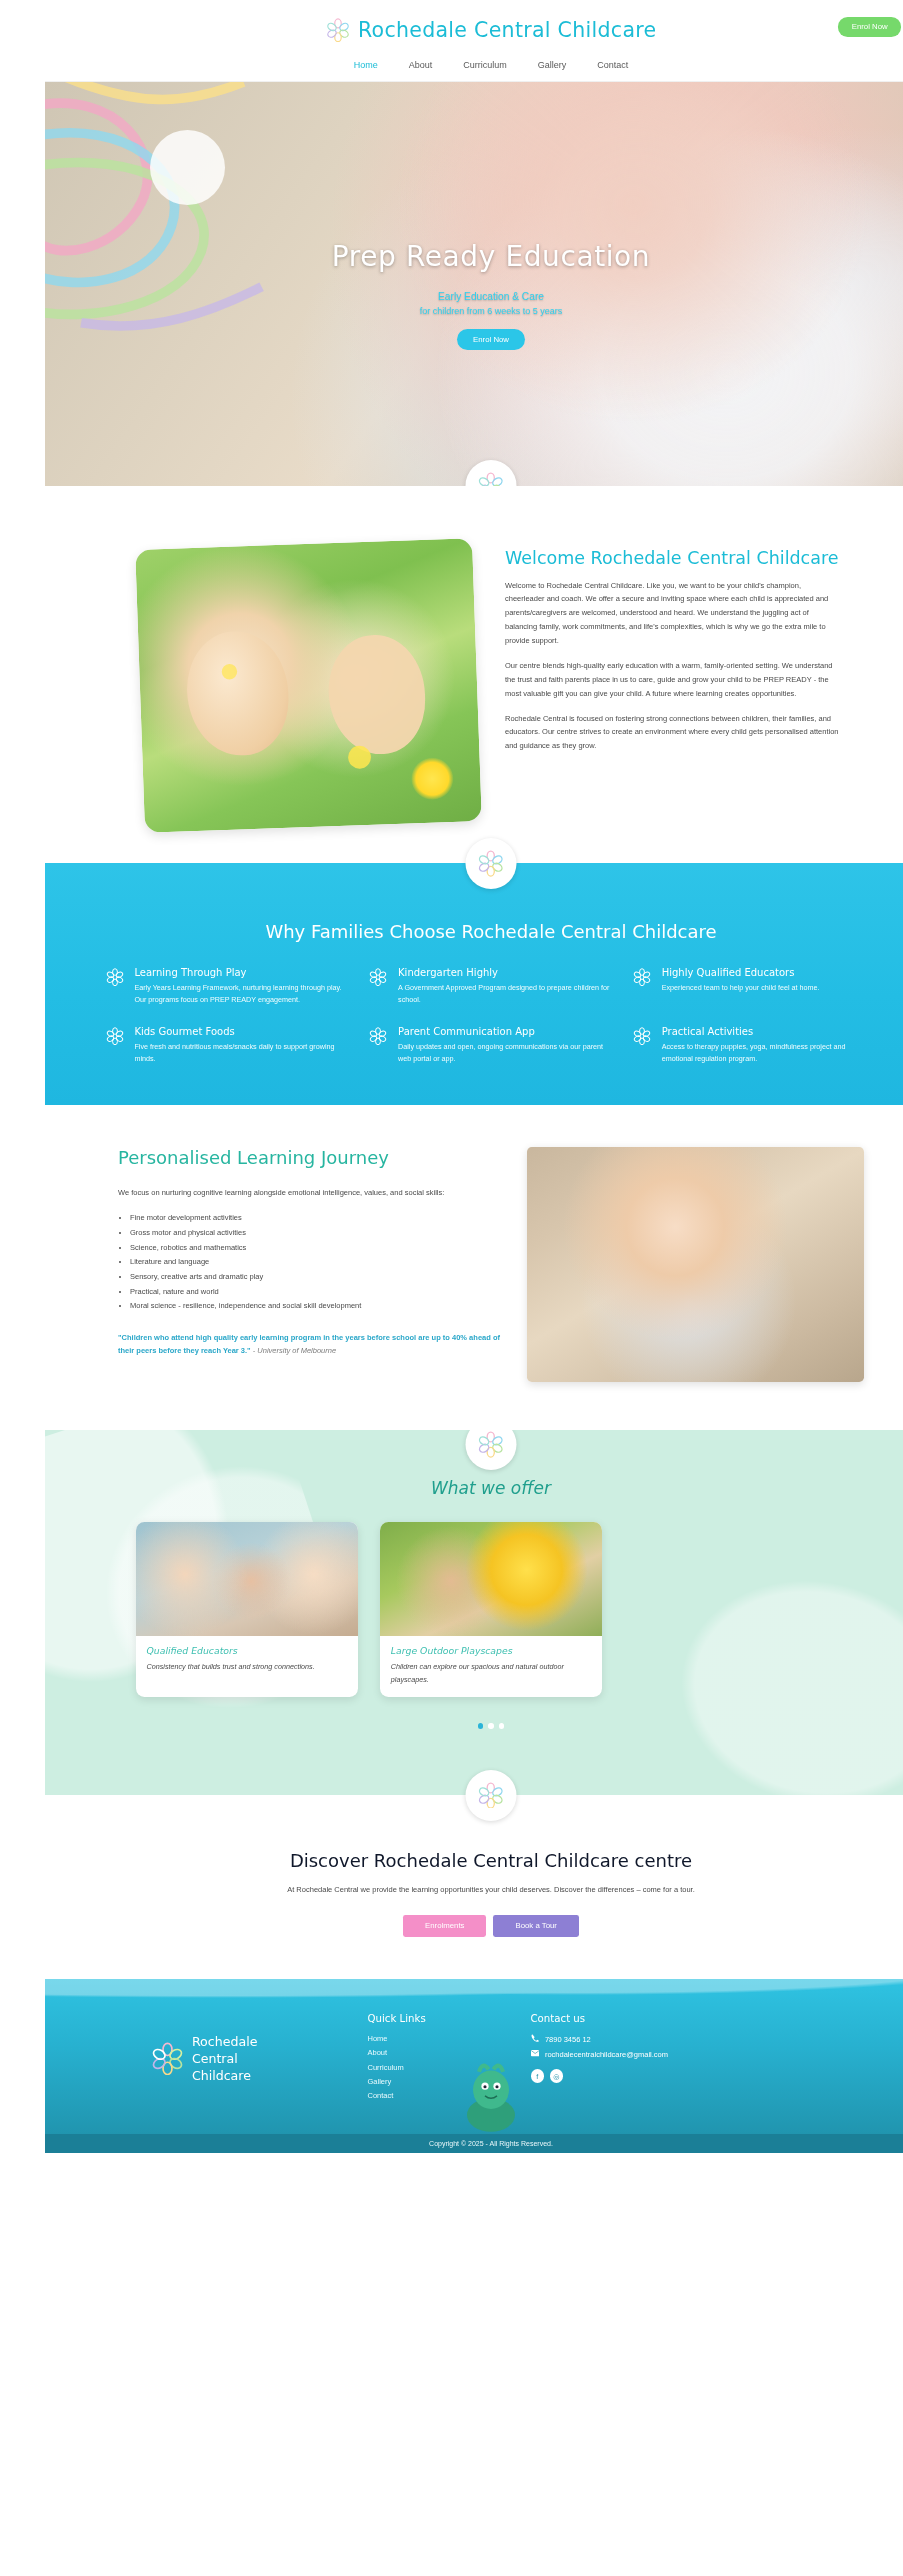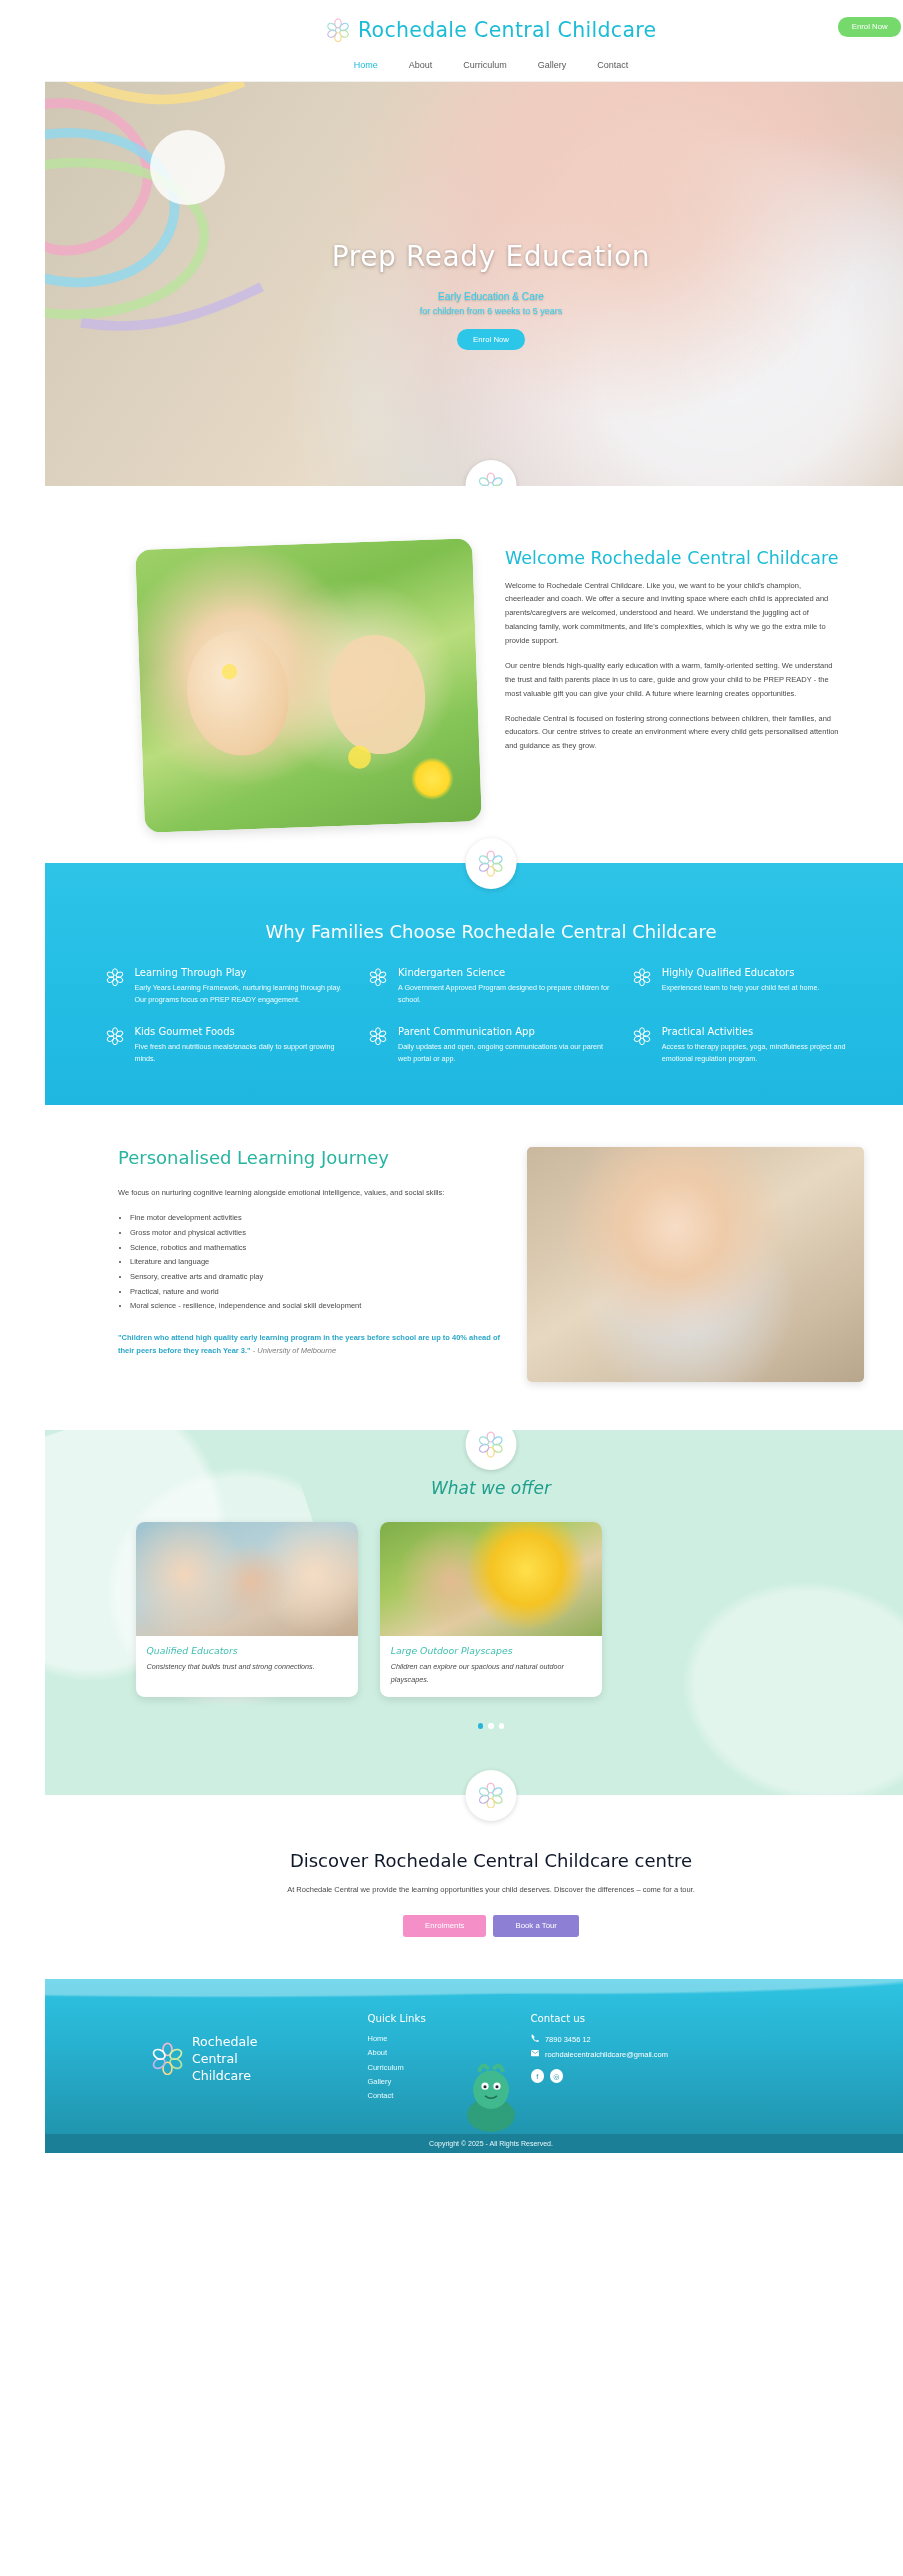--- a/index.html
+++ b/index.html
@@ -429,21 +429,21 @@
           <svg width="18" height="18" viewBox="0 0 40 40">
             <ellipse cx="20" cy="9" rx="5.4" ry="7.4" fill="none" stroke="#ffffff" stroke-width="2.2"></ellipse>
             <ellipse cx="30" cy="15" rx="5.4" ry="7.4" fill="none" stroke="#ffffff" stroke-width="2.2" transform="rotate(60 30 15)"></ellipse>
             <ellipse cx="30" cy="26" rx="5.4" ry="7.4" fill="none" stroke="#ffffff" stroke-width="2.2" transform="rotate(120 30 26)"></ellipse>
             <ellipse cx="20" cy="32" rx="5.4" ry="7.4" fill="none" stroke="#ffffff" stroke-width="2.2"></ellipse>
             <ellipse cx="10" cy="26" rx="5.4" ry="7.4" fill="none" stroke="#ffffff" stroke-width="2.2" transform="rotate(60 10 26)"></ellipse>
             <ellipse cx="10" cy="15" rx="5.4" ry="7.4" fill="none" stroke="#ffffff" stroke-width="2.2" transform="rotate(120 10 15)"></ellipse>
           </svg>
         </span>
         <div>
-          <h3>Kindergarten Science</h3>
+          <h3>Kindergarten Highly</h3>
           <p>A Government Approved Program designed to prepare children for school.</p>
         </div>
       </div>
 
       <div class="why-item">
         <span class="wi-ico flower">
           <svg width="18" height="18" viewBox="0 0 40 40">
             <ellipse cx="20" cy="9" rx="5.4" ry="7.4" fill="none" stroke="#ffffff" stroke-width="2.2"></ellipse>
             <ellipse cx="30" cy="15" rx="5.4" ry="7.4" fill="none" stroke="#ffffff" stroke-width="2.2" transform="rotate(60 30 15)"></ellipse>
             <ellipse cx="30" cy="26" rx="5.4" ry="7.4" fill="none" stroke="#ffffff" stroke-width="2.2" transform="rotate(120 30 26)"></ellipse>

